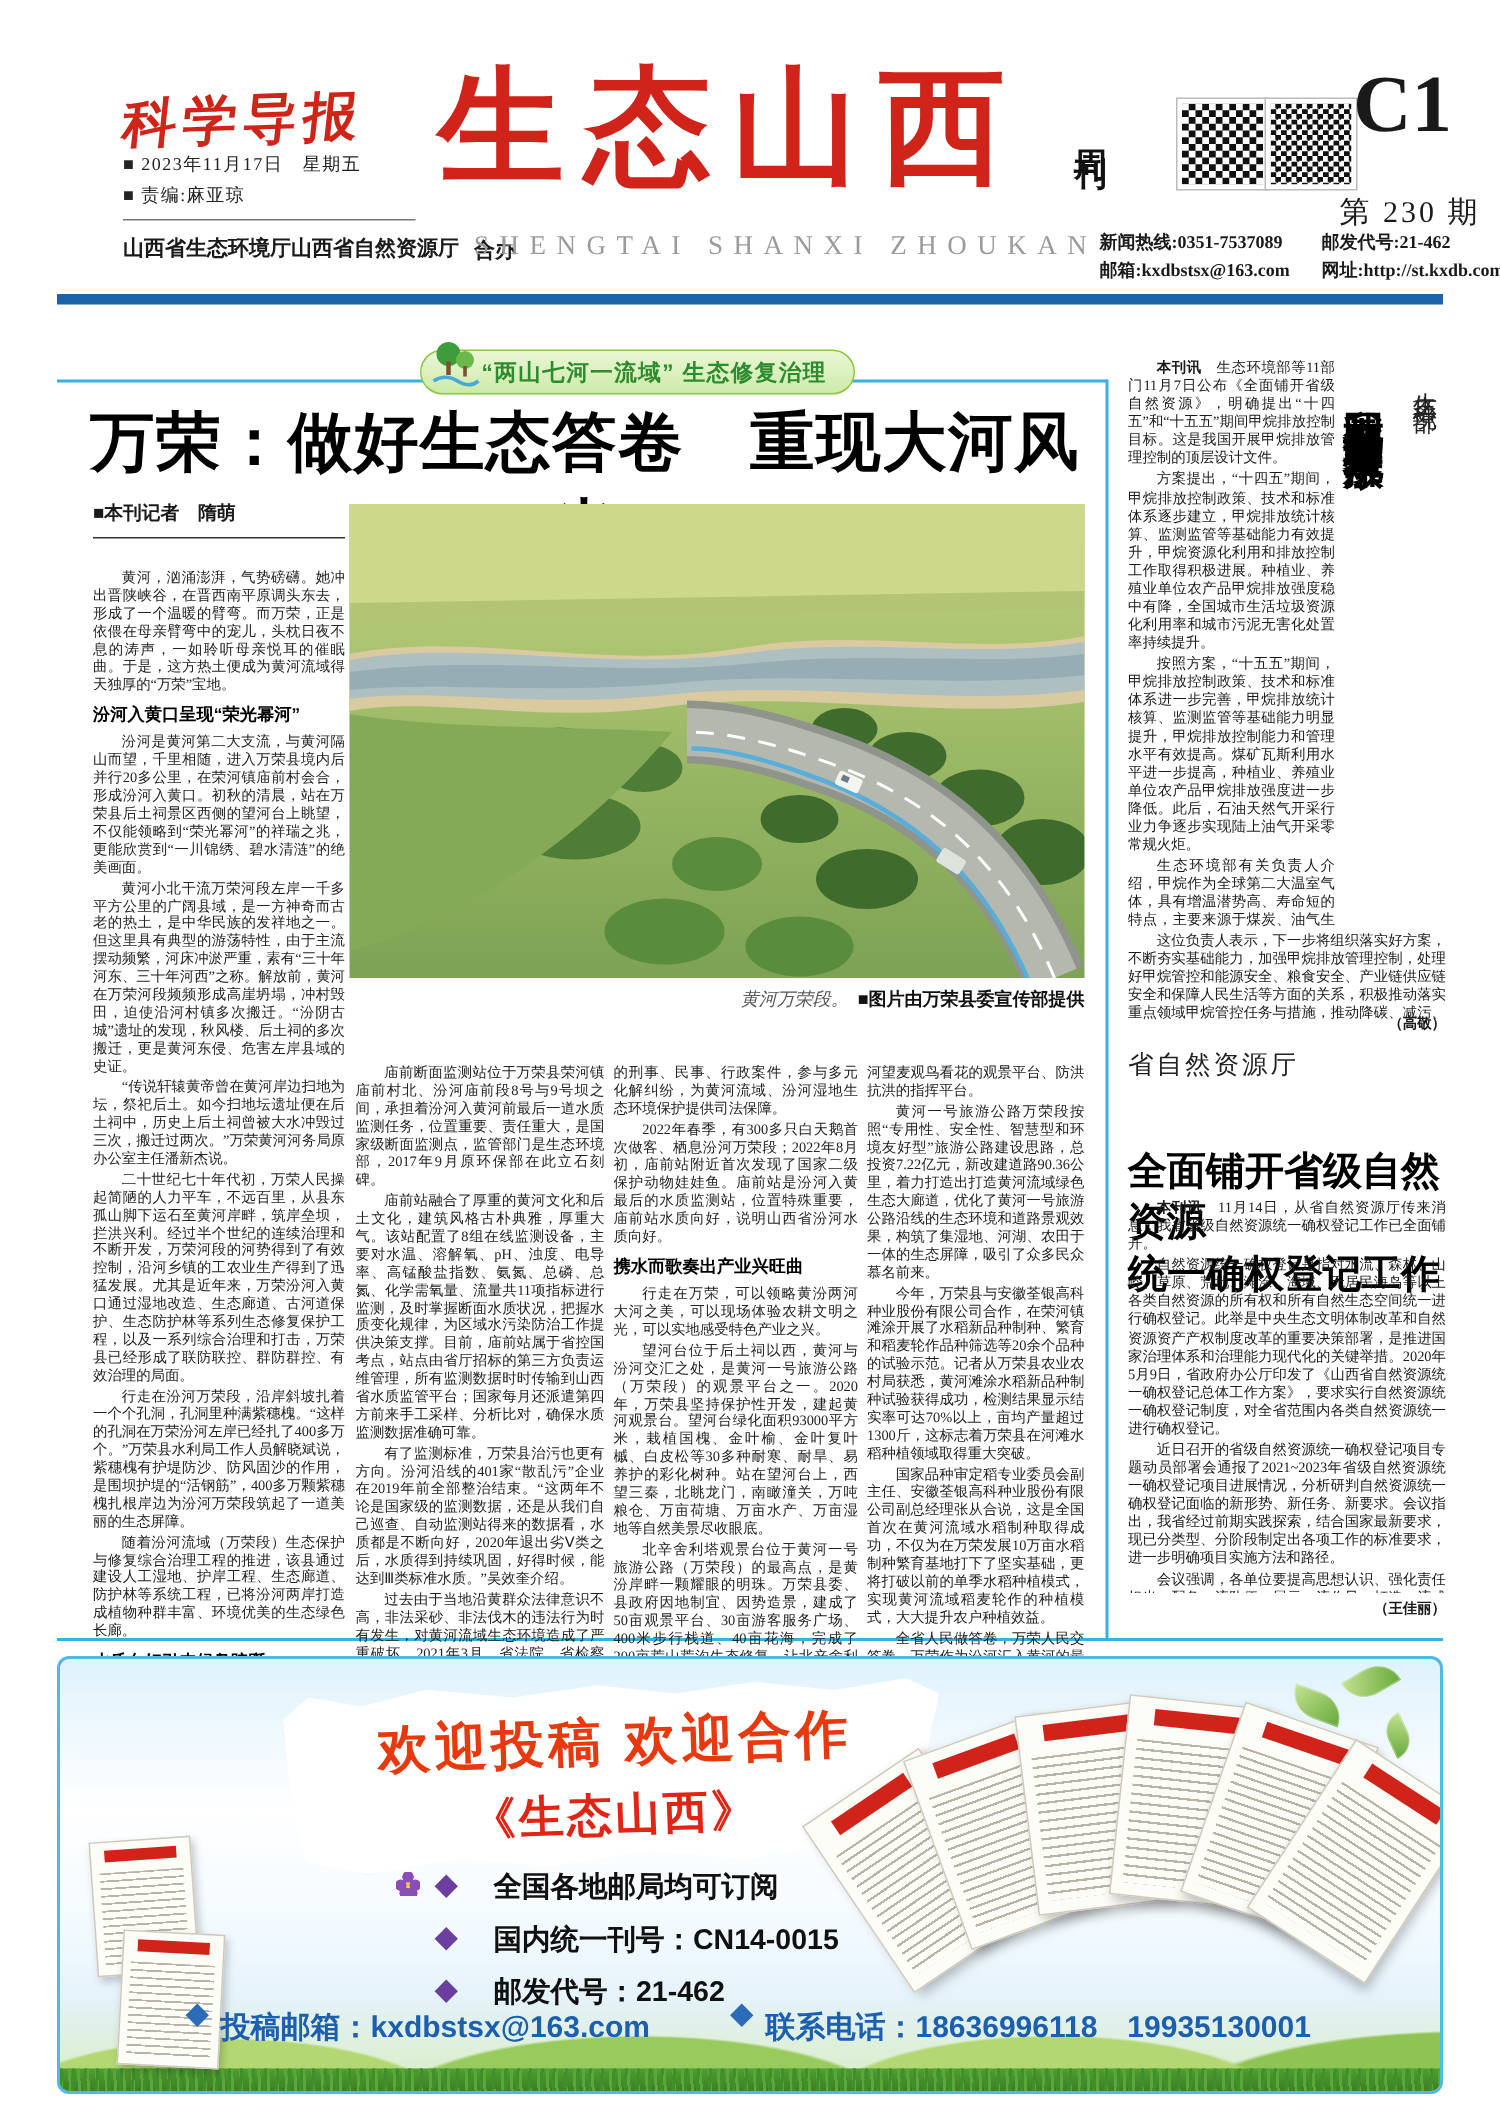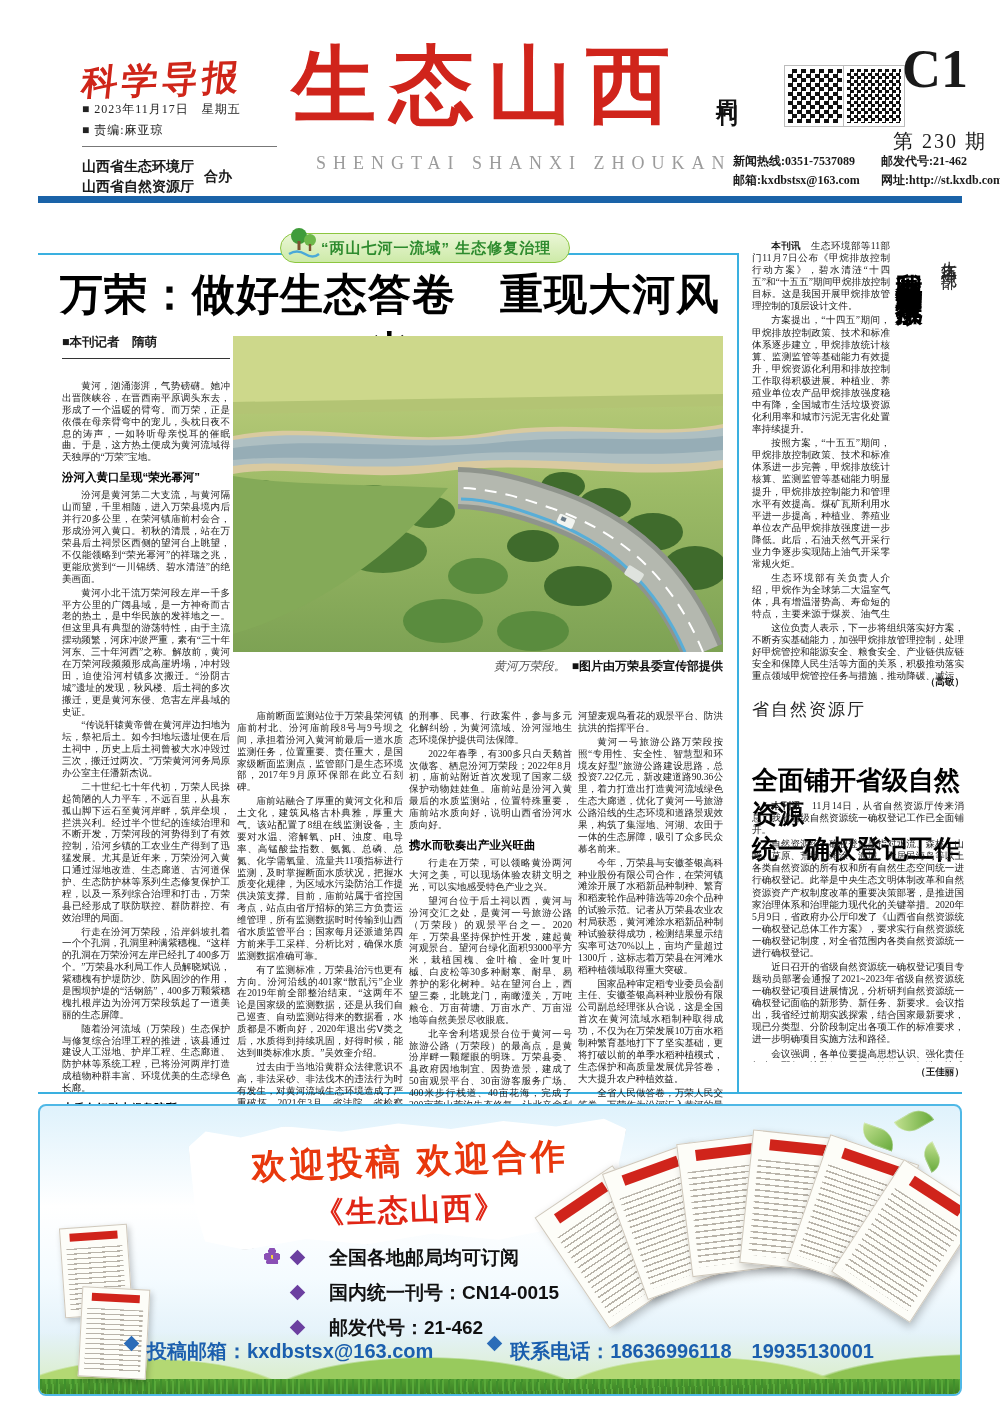--- a/index.html
+++ b/index.html
@@ -4,21 +4,21 @@
 <style>
   html,body{margin:0;padding:0;background:#e8e8e8;}
   .page{position:relative;width:1000px;height:1414px;margin:0 auto;background:#fff;
         font-family:"Liberation Serif",serif;color:#1a1a1a;overflow:hidden;}
   
   .logo{position:absolute;left:82px;top:56px;font-size:36px;font-weight:900;color:#cf2519;
         transform:skewX(-8deg) rotate(-2deg);letter-spacing:4px;}
   .hmeta{position:absolute;left:82px;font-size:12px;color:#222;letter-spacing:1px;}
   .hrule{position:absolute;left:82px;top:146px;width:195px;border-top:1px solid #777;}
   .orgs{position:absolute;left:82px;top:157px;display:flex;align-items:center;gap:10px;}
-  .orgs .names{display:flex;flex-direction:column;font-size:14px;font-weight:bold;line-height:1.45;}
+  .orgs .names{display:flex;font-size:14px;font-weight:bold;line-height:1.45;}
   .orgs .co{font-size:14px;font-weight:bold;}
   .bigtitle{position:absolute;left:292px;top:44px;font-size:84px;line-height:1;font-weight:900;
             color:#d0241b;letter-spacing:14px;font-family:"Liberation Serif",serif;}
   .zhoukan{position:absolute;left:712px;top:82px;writing-mode:vertical-rl;font-size:22px;
            font-weight:bold;letter-spacing:6px;color:#111;}
   .pinyin{position:absolute;left:316px;top:153px;font-size:18px;color:#9b9b9b;letter-spacing:7px;}
   .qr{position:absolute;width:54px;height:54px;border:3px solid #fff;outline:1px solid #bbb;
       background:repeating-conic-gradient(#111 0% 25%,#fff 0% 50%);background-size:9px 9px;}
   .qr.q1{left:785px;top:66px;}
   .qr.q2{left:844px;top:66px;background-size:7px 7px;}
@@ -259,28 +259,28 @@
     <h3>携水而歌奏出产业兴旺曲</h3>
     <p>行走在万荣，可以领略黄汾两河大河之美，可以现场体验农耕文明之光，可以实地感受特色产业之兴。</p>
     <p>望河台位于后土祠以西，黄河与汾河交汇之处，是黄河一号旅游公路（万荣段）的观景平台之一。2020年，万荣县坚持保护性开发，建起黄河观景台。望河台绿化面积93000平方米，栽植国槐、金叶榆、金叶复叶槭、白皮松等30多种耐寒、耐旱、易养护的彩化树种。站在望河台上，西望三秦，北眺龙门，南瞰潼关，万吨粮仓、万亩荷塘、万亩水产、万亩湿地等自然美景尽收眼底。</p>
     <p>北辛舍利塔观景台位于黄河一号旅游公路（万荣段）的最高点，是黄汾岸畔一颗耀眼的明珠。万荣县委、县政府因地制宜、因势造景，建成了50亩观景平台、30亩游客服务广场、400米步行栈道、40亩花海，完成了200亩荒山荒沟生态修复，让北辛舍利塔观景台成为山水林田湖草沙综合治理的生态平台、黄河一号旅游公路的休息平台、农旅融合的休闲平台、巡</p>
   </div>
 
   <div id="colC" class="col">
     <p class="cont">河望麦观鸟看花的观景平台、防洪抗洪的指挥平台。</p>
     <p>黄河一号旅游公路万荣段按照“专用性、安全性、智慧型和环境友好型”旅游公路建设思路，总投资7.22亿元，新改建道路90.36公里，着力打造出打造黄河流域绿色生态大廊道，优化了黄河一号旅游公路沿线的生态环境和道路景观效果，构筑了集湿地、河湖、农田于一体的生态屏障，吸引了众多民众慕名前来。</p>
     <p>今年，万荣县与安徽荃银高科种业股份有限公司合作，在荣河镇滩涂开展了水稻新品种制种、繁育和稻麦轮作品种筛选等20余个品种的试验示范。记者从万荣县农业农村局获悉，黄河滩涂水稻新品种制种试验获得成功，检测结果显示结实率可达70%以上，亩均产量超过1300斤，这标志着万荣县在河滩水稻种植领域取得重大突破。</p>
-    <p>国家品种审定稻专业委员会副主任、安徽荃银高科种业股份有限公司副总经理张从合说，这是全国首次在黄河流域水稻制种取得成功，不仅为在万荣发展10万亩水稻制种繁育基地打下了坚实基础，更将打破以前的单季水稻种植模式，生态保护和高质量发展优异答卷，大大提升农户种植效益。</p>
+    <p>国家品种审定稻专业委员会副主任、安徽荃银高科种业股份有限公司副总经理张从合说，这是全国首次在黄河流域水稻制种取得成功，不仅为在万荣发展10万亩水稻制种繁育基地打下了坚实基础，更将打破以前的单季水稻种植模式，实现黄河流域稻麦轮作的种植模式，大大提升农户种植效益。</p>
     <p>全省人民做答卷，万荣人民交答卷。万荣作为汾河汇入黄河的最后一道关口，改善汾河水就是改善黄河水。如今，这里碧波荡漾、一派大河风光。万荣交出了黄汾流域（万荣段）生态保护和高质量发展优异答卷，让“一泓清水入黄河”成为万荣高质量发展的最好阐释。</p>
   </div>
 
   <div class="v-kicker">生态环境部</div>
   <div class="v-headline">我国出台行动方案管控甲烷排放</div>
   <div class="m-body">
-    <p><b class="lead">本刊讯</b><span>　生态环境部等11部门11月7日公布《甲烷排放控制行动方案》，碧水清涟“十四五”和“十五五”期间甲烷排放控制目标。这是我国开展甲烷排放管理控制的顶层设计文件。</span></p>
+    <p><b class="lead">本刊讯</b><span>　生态环境部等11部门11月7日公布《全面铺开省级自然资源》，明确提出“十四五”和“十五五”期间甲烷排放控制目标。这是我国开展甲烷排放管理控制的顶层设计文件。</span></p>
     <p>方案提出，“十四五”期间，甲烷排放控制政策、技术和标准体系逐步建立，甲烷排放统计核算、监测监管等基础能力有效提升，甲烷资源化利用和排放控制工作取得积极进展。种植业、养殖业单位农产品甲烷排放强度稳中有降，全国城市生活垃圾资源化利用率和城市污泥无害化处置率持续提升。</p>
     <p>按照方案，“十五五”期间，甲烷排放控制政策、技术和标准体系进一步完善，甲烷排放统计核算、监测监管等基础能力明显提升，甲烷排放控制能力和管理水平有效提高。煤矿瓦斯利用水平进一步提高，种植业、养殖业单位农产品甲烷排放强度进一步降低。此后，石油天然气开采行业力争逐步实现陆上油气开采零常规火炬。</p>
     <p>生态环境部有关负责人介绍，甲烷作为全球第二大温室气体，具有增温潜势高、寿命短的特点，主要来源于煤炭、油气生产、农业和废弃物处理等领域。积极稳妥有序控制甲烷排放，兼具减缓全球温升的气候效益、能源资源化利用的经济效益、协同控制污染物的环境效益和减少生产事故的安全效益。</p>
   </div>
   <div class="m-full">这位负责人表示，下一步将组织落实好方案，不断夯实基础能力，加强甲烷排放管理控制，处理好甲烷管控和能源安全、粮食安全、产业链供应链安全和保障人民生活等方面的关系，积极推动落实重点领域甲烷管控任务与措施，推动降碳、减污、扩绿、增长，为积极应对全球气候变化作出中国贡献。</div>
   <div class="m-byline">（高敬）</div>
 
   <div class="r-kicker">省自然资源厅</div>
   <div class="r-headline">全面铺开省级自然资源
 统一确权登记工作</div>

